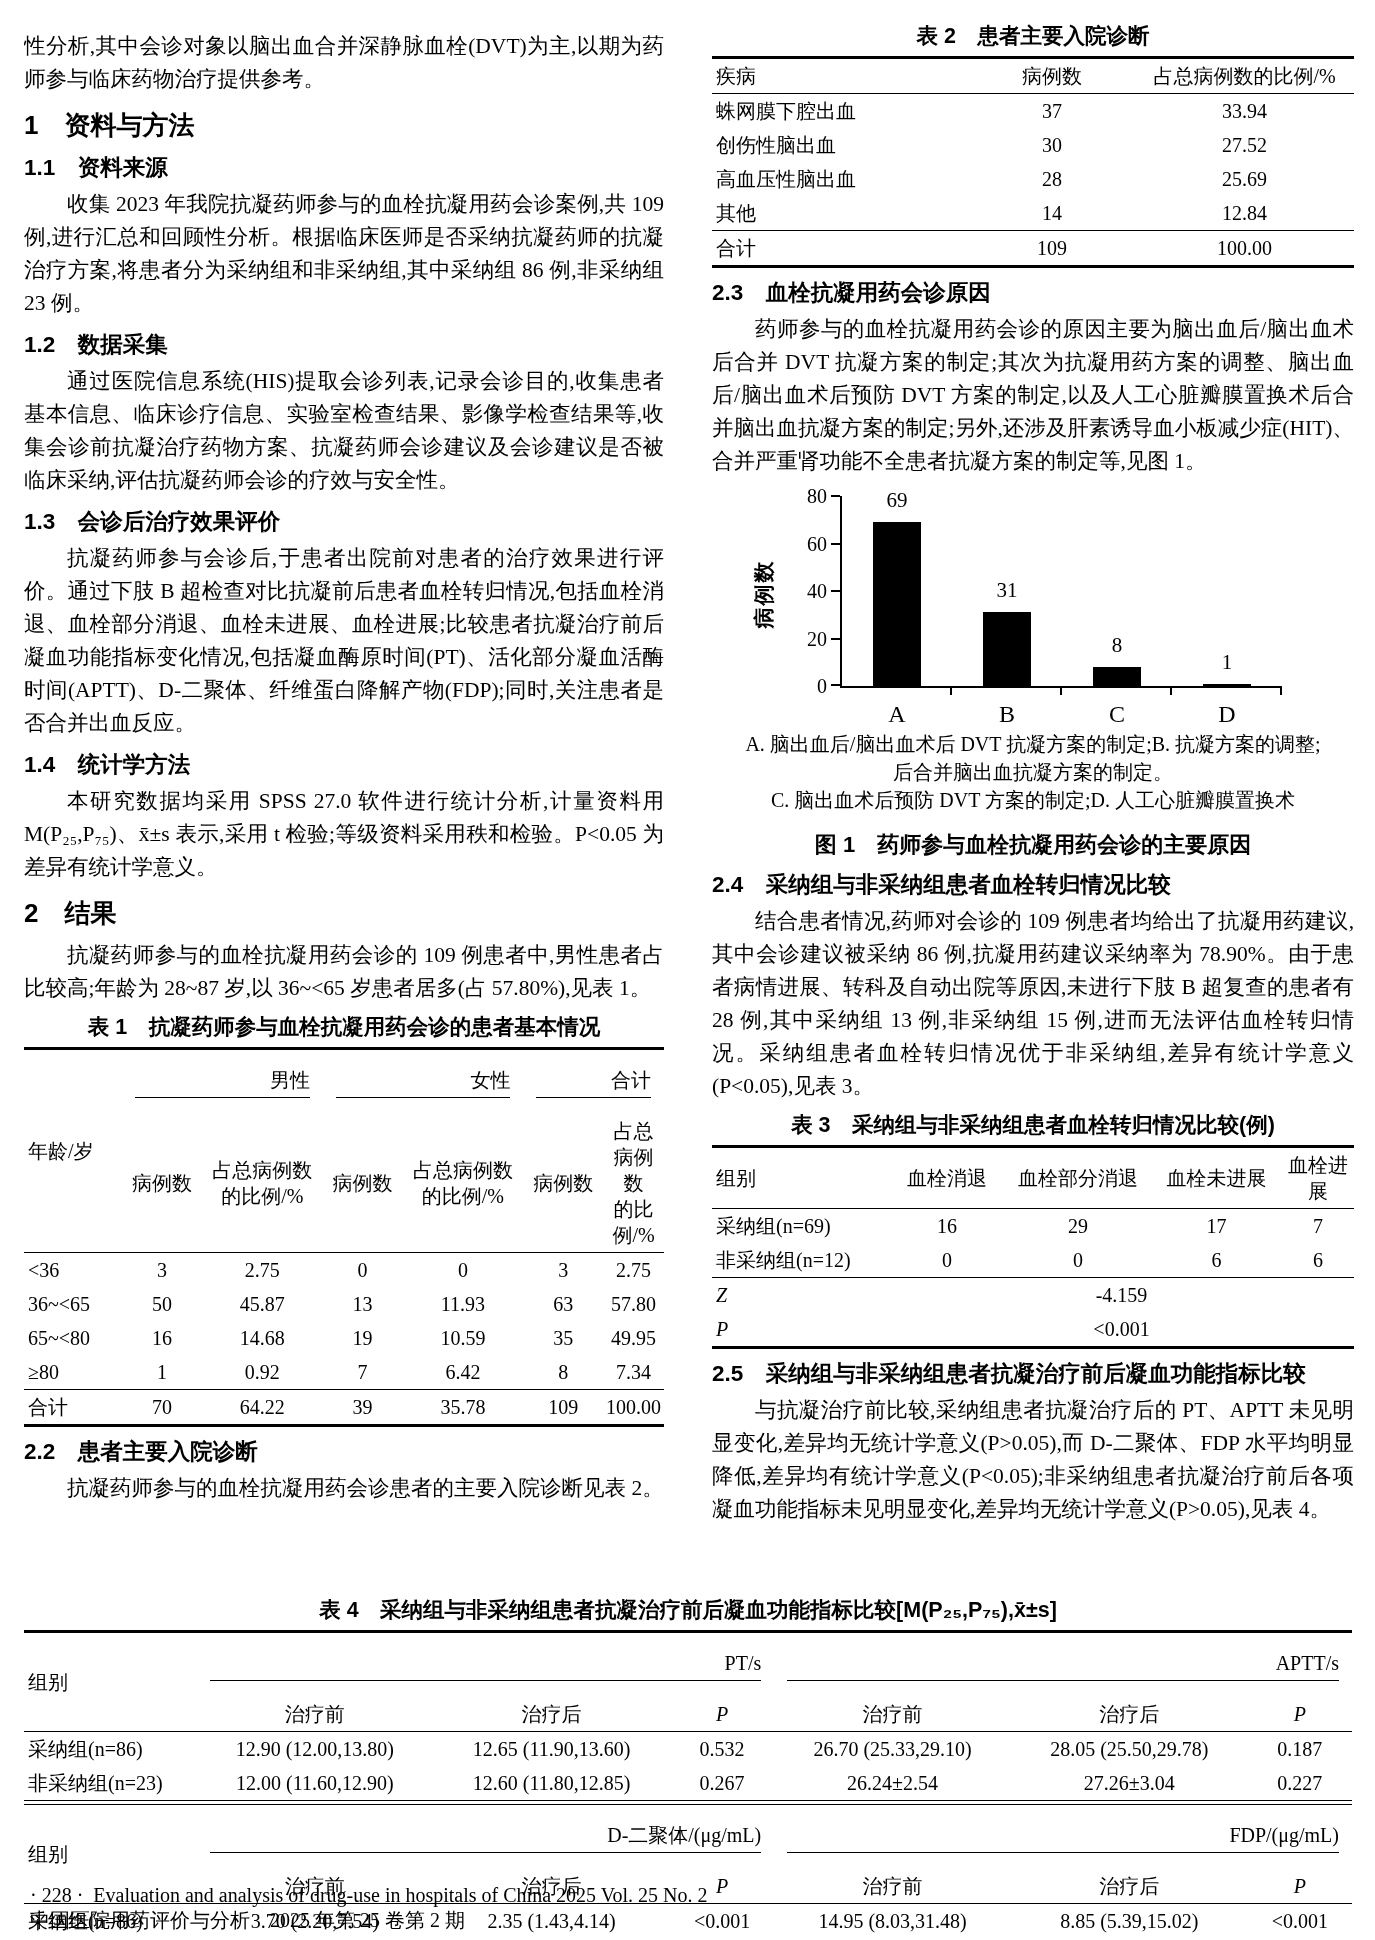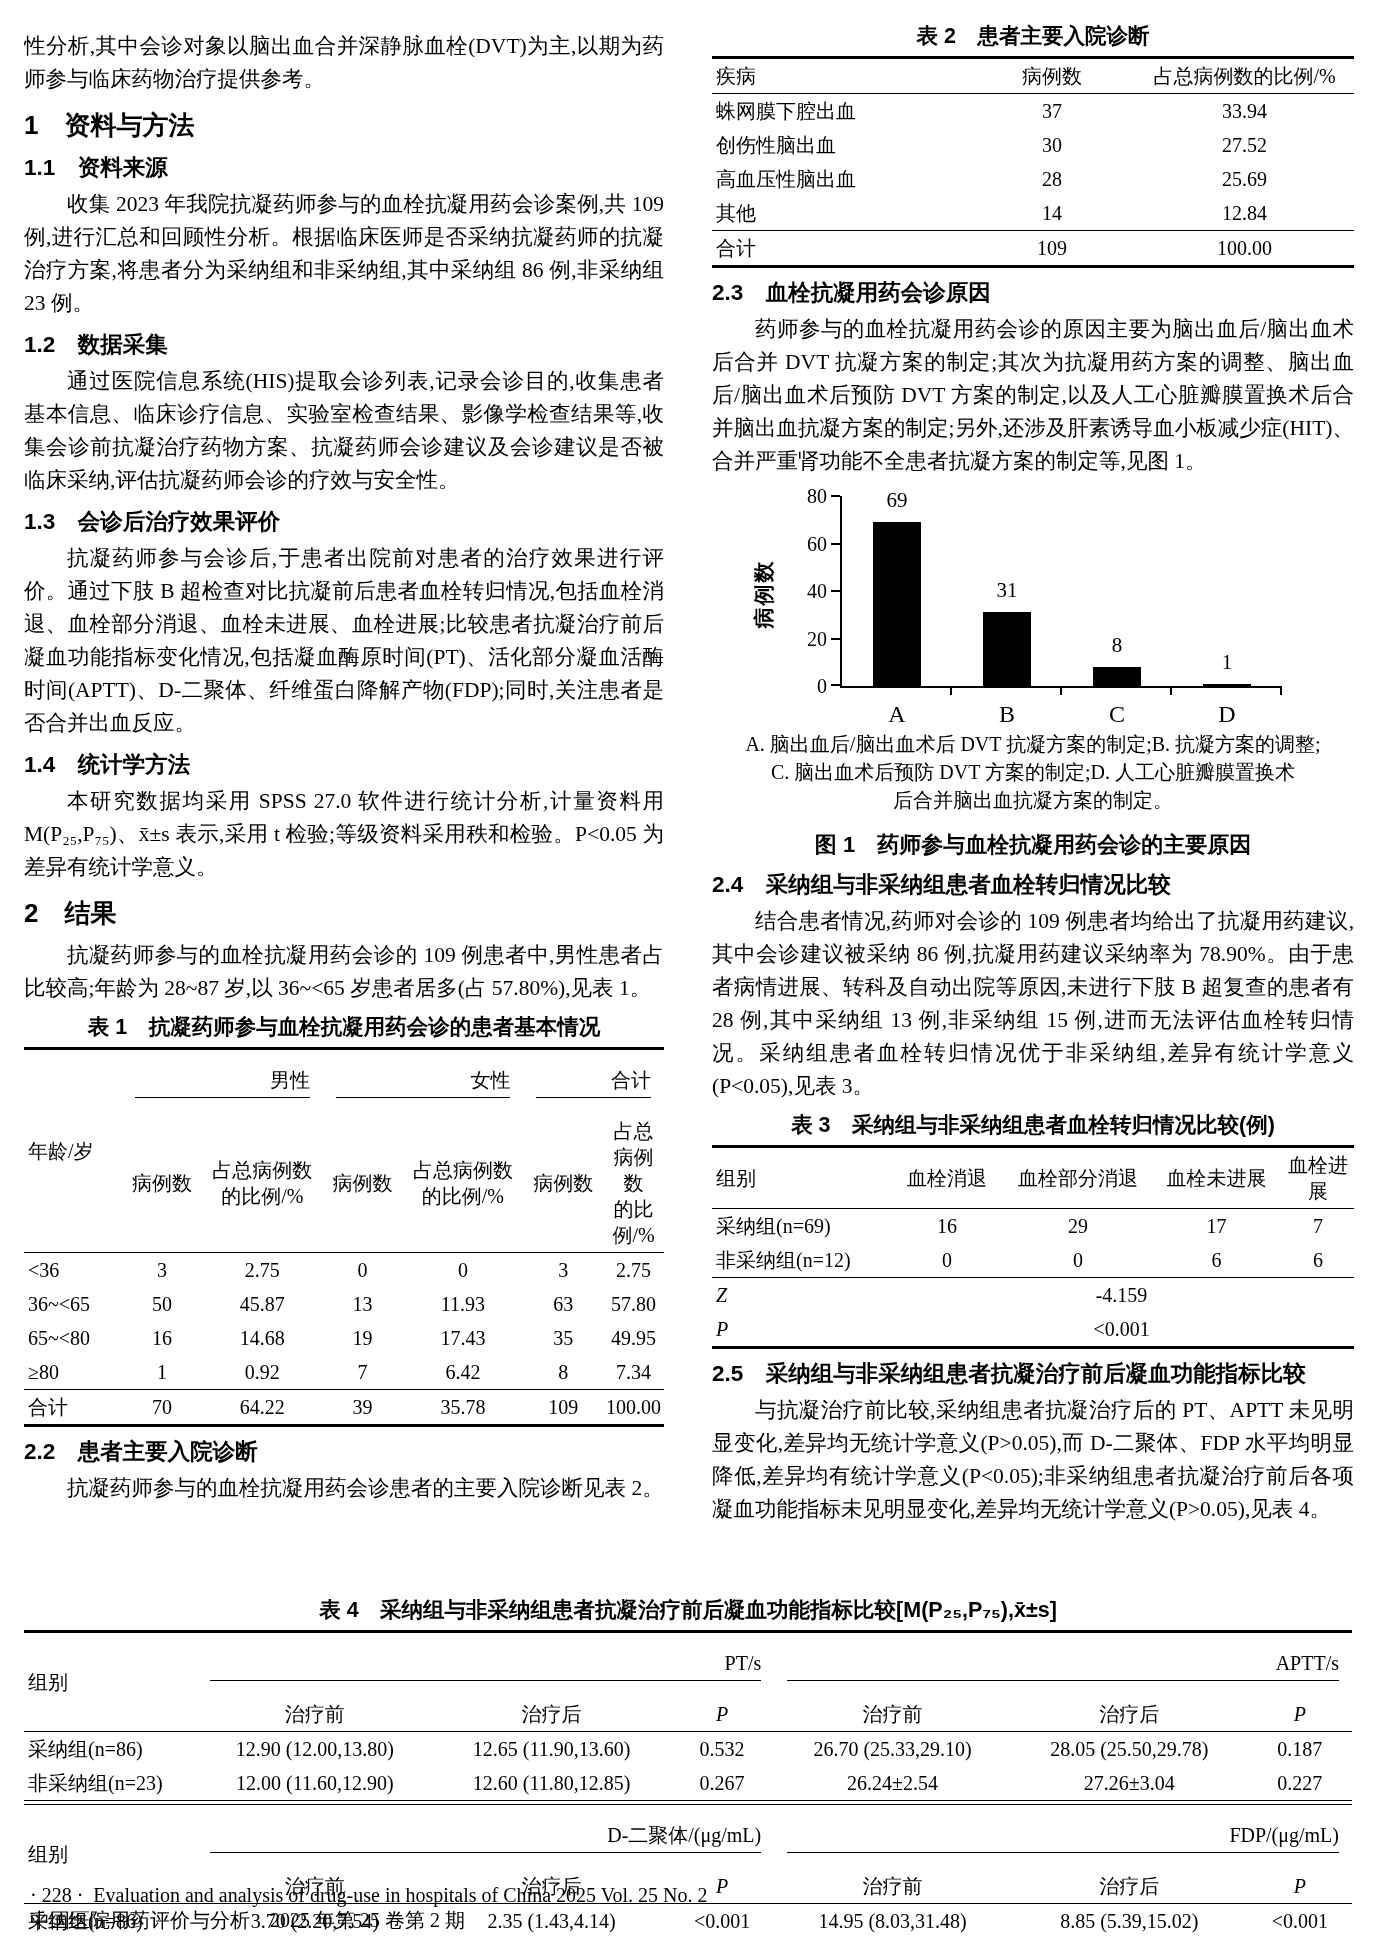--- a/index.html
+++ b/index.html
@@ -114,21 +114,21 @@
         <td>13</td>
         <td>11.93</td>
         <td>63</td>
         <td>57.80</td>
       </tr>
       <tr>
         <td class="left">65~&lt;80</td>
         <td>16</td>
         <td>14.68</td>
         <td>19</td>
-        <td>17.43</td>
+        <td>10.59</td>
         <td>35</td>
         <td>49.95</td>
       </tr>
       <tr>
         <td class="left">≥80</td>
         <td>1</td>
         <td>0.92</td>
         <td>7</td>
         <td>6.42</td>
         <td>8</td>
@@ -218,22 +218,22 @@
           <div class="barval" style="left: 275px; bottom: 30px;">8</div>
           <div class="xcat" style="left: 275px;">C</div>
           <div class="xtick" style="left: 328px;"></div>
           <div class="bar" style="left: 361px; height: 2.5px; background: rgb(0, 0, 0);"></div>
           <div class="barval" style="left: 385px; bottom: 13.5px;">1</div>
           <div class="xcat" style="left: 385px;">D</div>
           <div class="xtick" style="left: 438px;"></div>
         </div>
     </div>
     <div class="fig-caption">A. 脑出血后/脑出血术后 DVT 抗凝方案的制定;B. 抗凝方案的调整;</div>
+    <div class="fig-caption">后合并脑出血抗凝方案的制定。</div>
     <div class="fig-caption">C. 脑出血术后预防 DVT 方案的制定;D. 人工心脏瓣膜置换术</div>
-    <div class="fig-caption">后合并脑出血抗凝方案的制定。</div>
     <div class="fig-title">图 1 药师参与血栓抗凝用药会诊的主要原因</div>
   </div>
 
   <div class="h2">2.4 采纳组与非采纳组患者血栓转归情况比较</div>
   <p class="body">结合患者情况,药师对会诊的 109 例患者均给出了抗凝用药建议,其中会诊建议被采纳 86 例,抗凝用药建议采纳率为 78.90%。由于患者病情进展、转科及自动出院等原因,未进行下肢 B 超复查的患者有 28 例,其中采纳组 13 例,非采纳组 15 例,进而无法评估血栓转归情况。采纳组患者血栓转归情况优于非采纳组,差异有统计学意义(P&lt;0.05),见表 3。</p>
 
   <div class="tbl-title">表 3 采纳组与非采纳组患者血栓转归情况比较(例)</div>
   <table class="tbl">
     <thead>
       <tr class="sub">

